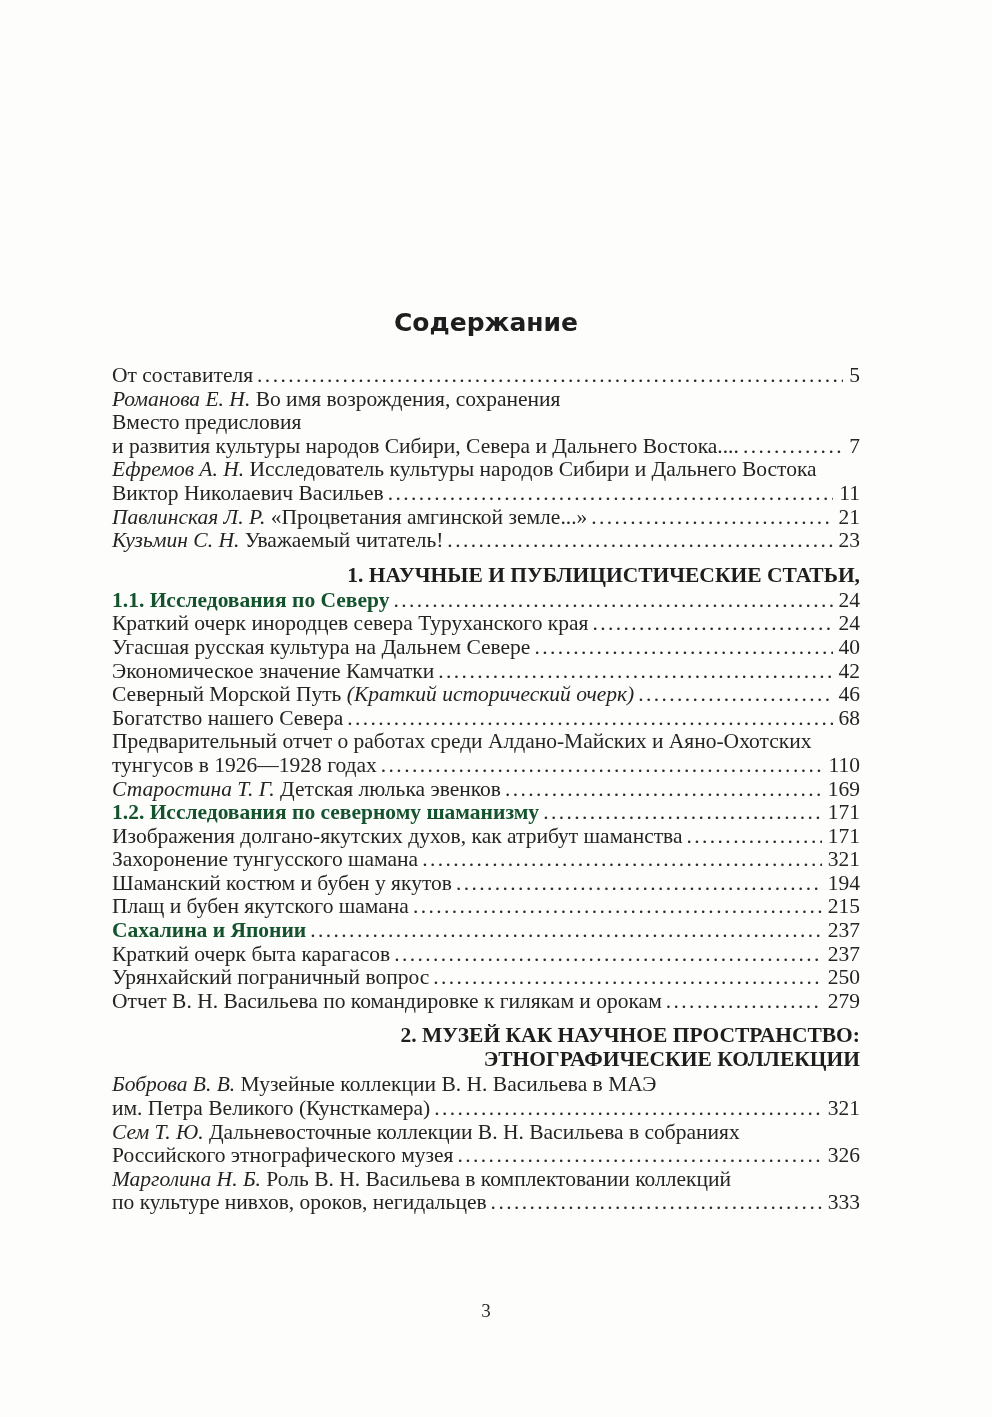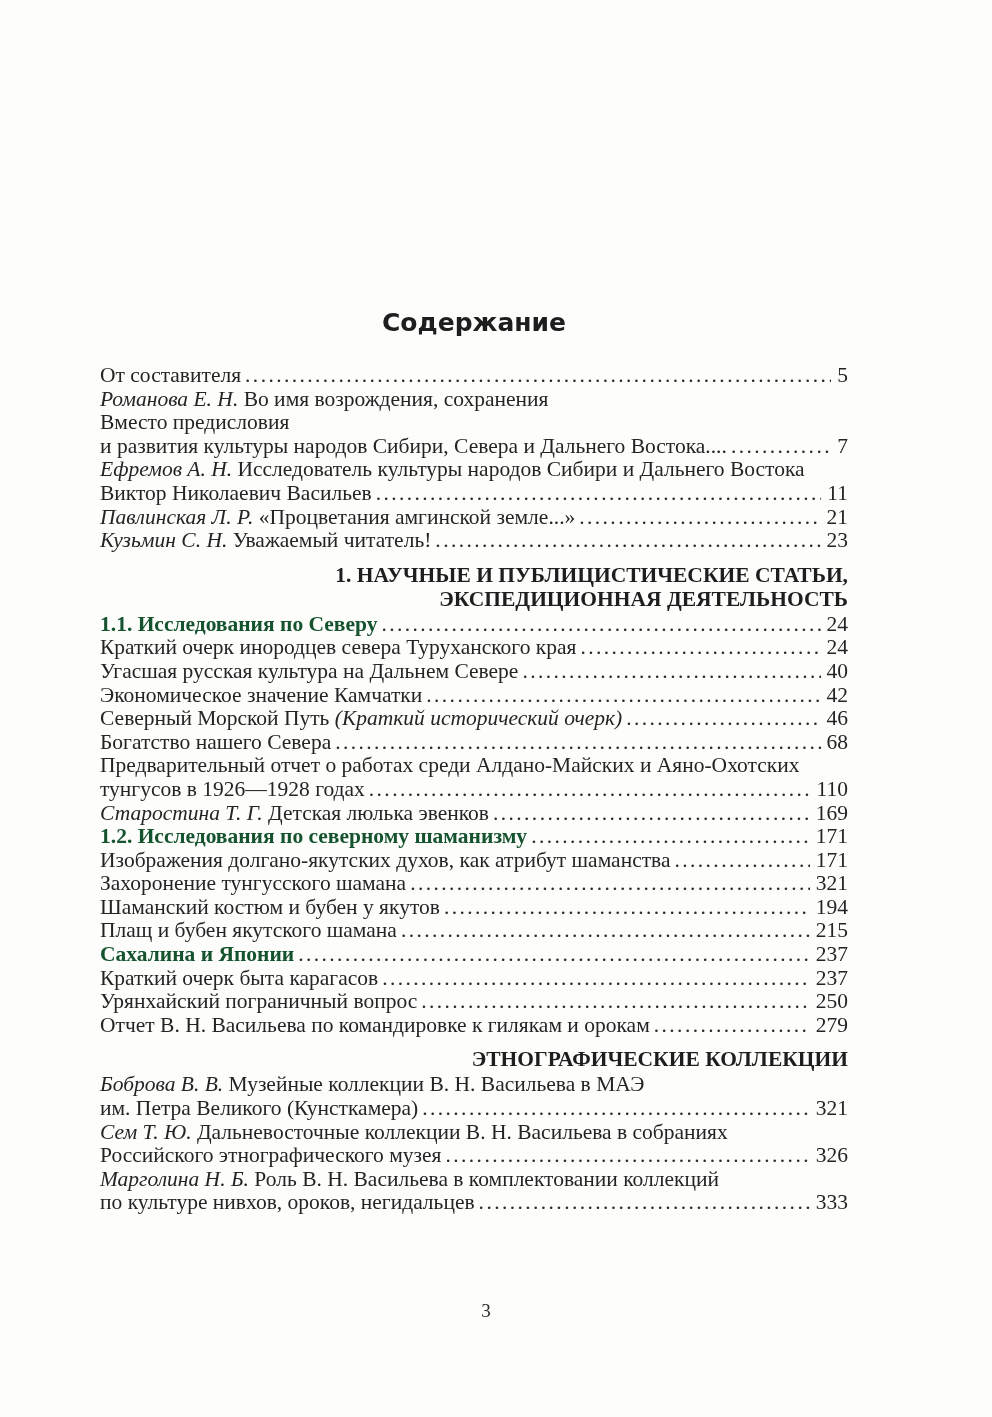--- a/index.html
+++ b/index.html
@@ -10,21 +10,21 @@
     width: 992px;
     height: 1417px;
     background: #fdfdfc;
     overflow: hidden;
     font-family: "Liberation Serif", "DejaVu Serif", serif;
     color: #242424;
   }
 
   .content {
     position: absolute;
-    left: 100px;
+    left: 112px;
     top: 308px;
     width: 748px;
   }
 
   .title {
     font-family: "DejaVu Sans", "Liberation Sans", sans-serif;
     font-weight: 700;
     font-size: 25px;
     line-height: 30px;
     text-align: center;
@@ -117,21 +117,20 @@
           <span class="leader"></span>
           <span class="pagenum">21</span>
         </div>
         <div class="entry">
           <span class="text"><span class="it">Кузьмин С. Н.</span><span> Уважаемый читатель!</span></span>
           <span class="leader"></span>
           <span class="pagenum">23</span>
         </div>
         <div class="section-heading">
           <div class="section-line">1. НАУЧНЫЕ И ПУБЛИЦИСТИЧЕСКИЕ СТАТЬИ,</div>
-          <div class="section-line">ЭКСПЕДИЦИОННАЯ ДЕЯТЕЛЬНОСТЬ</div>
         </div>
         <div class="entry bold">
           <span class="text"><span>1.1. Исследования по Северу</span></span>
           <span class="leader"></span>
           <span class="pagenum">24</span>
         </div>
         <div class="entry">
           <span class="text"><span>Краткий очерк инородцев севера Туруханского края</span></span>
           <span class="leader"></span>
           <span class="pagenum">24</span>
@@ -208,20 +207,21 @@
           <span class="text"><span>Урянхайский пограничный вопрос</span></span>
           <span class="leader"></span>
           <span class="pagenum">250</span>
         </div>
         <div class="entry">
           <span class="text"><span>Отчет В. Н. Васильева по командировке к гилякам и орокам</span></span>
           <span class="leader"></span>
           <span class="pagenum">279</span>
         </div>
         <div class="section-heading">
+          <div class="section-line">2. МУЗЕЙ КАК НАУЧНОЕ ПРОСТРАНСТВО:</div>
           <div class="section-line">ЭТНОГРАФИЧЕСКИЕ КОЛЛЕКЦИИ</div>
         </div>
         <div class="entry">
           <span class="text"><span class="it">Боброва В. В.</span><span> Музейные коллекции В. Н. Васильева в МАЭ</span></span>
         </div>
         <div class="entry">
           <span class="text"><span>им. Петра Великого (Кунсткамера)</span></span>
           <span class="leader"></span>
           <span class="pagenum">321</span>
         </div>

